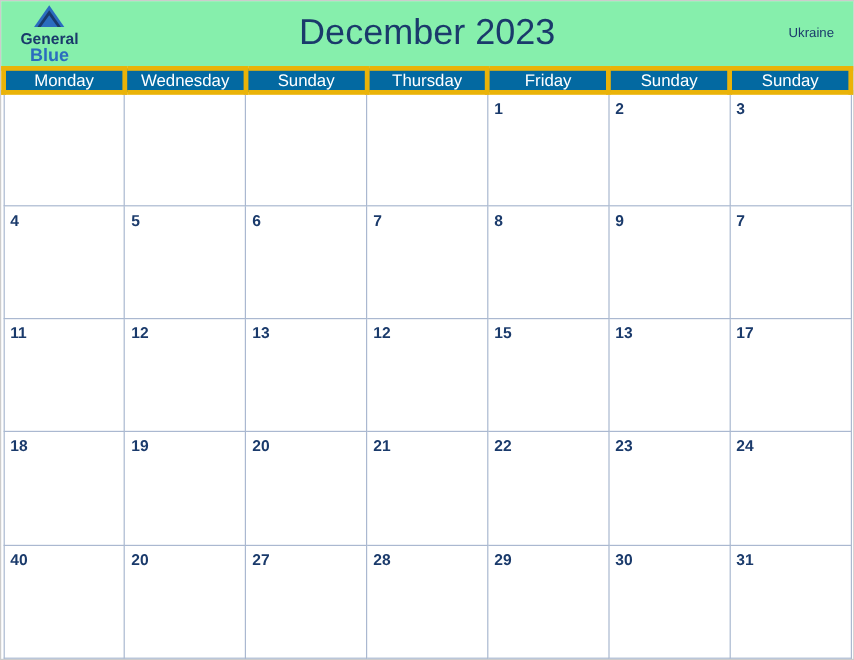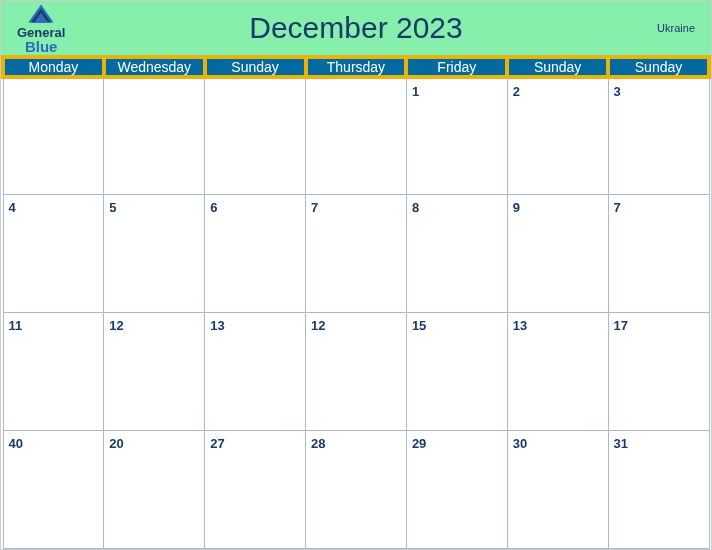--- a/index.html
+++ b/index.html
@@ -174,20 +174,29 @@
         <tr>
           <td class="has-date"><span class="day-number">11</span></td>
           <td class="has-date"><span class="day-number">12</span></td>
           <td class="has-date"><span class="day-number">13</span></td>
           <td class="has-date"><span class="day-number">12</span></td>
           <td class="has-date"><span class="day-number">15</span></td>
           <td class="has-date"><span class="day-number">13</span></td>
           <td class="has-date"><span class="day-number">17</span></td>
         </tr>
         <tr>
+          <td class="has-date"><span class="day-number">18</span></td>
+          <td class="has-date"><span class="day-number">19</span></td>
+          <td class="has-date"><span class="day-number">20</span></td>
+          <td class="has-date"><span class="day-number">21</span></td>
+          <td class="has-date"><span class="day-number">22</span></td>
+          <td class="has-date"><span class="day-number">23</span></td>
+          <td class="has-date"><span class="day-number">24</span></td>
+        </tr>
+        <tr>
           <td class="has-date"><span class="day-number">40</span></td>
           <td class="has-date"><span class="day-number">20</span></td>
           <td class="has-date"><span class="day-number">27</span></td>
           <td class="has-date"><span class="day-number">28</span></td>
           <td class="has-date"><span class="day-number">29</span></td>
           <td class="has-date"><span class="day-number">30</span></td>
           <td class="has-date"><span class="day-number">31</span></td>
         </tr>
       </tbody>
   </table>

